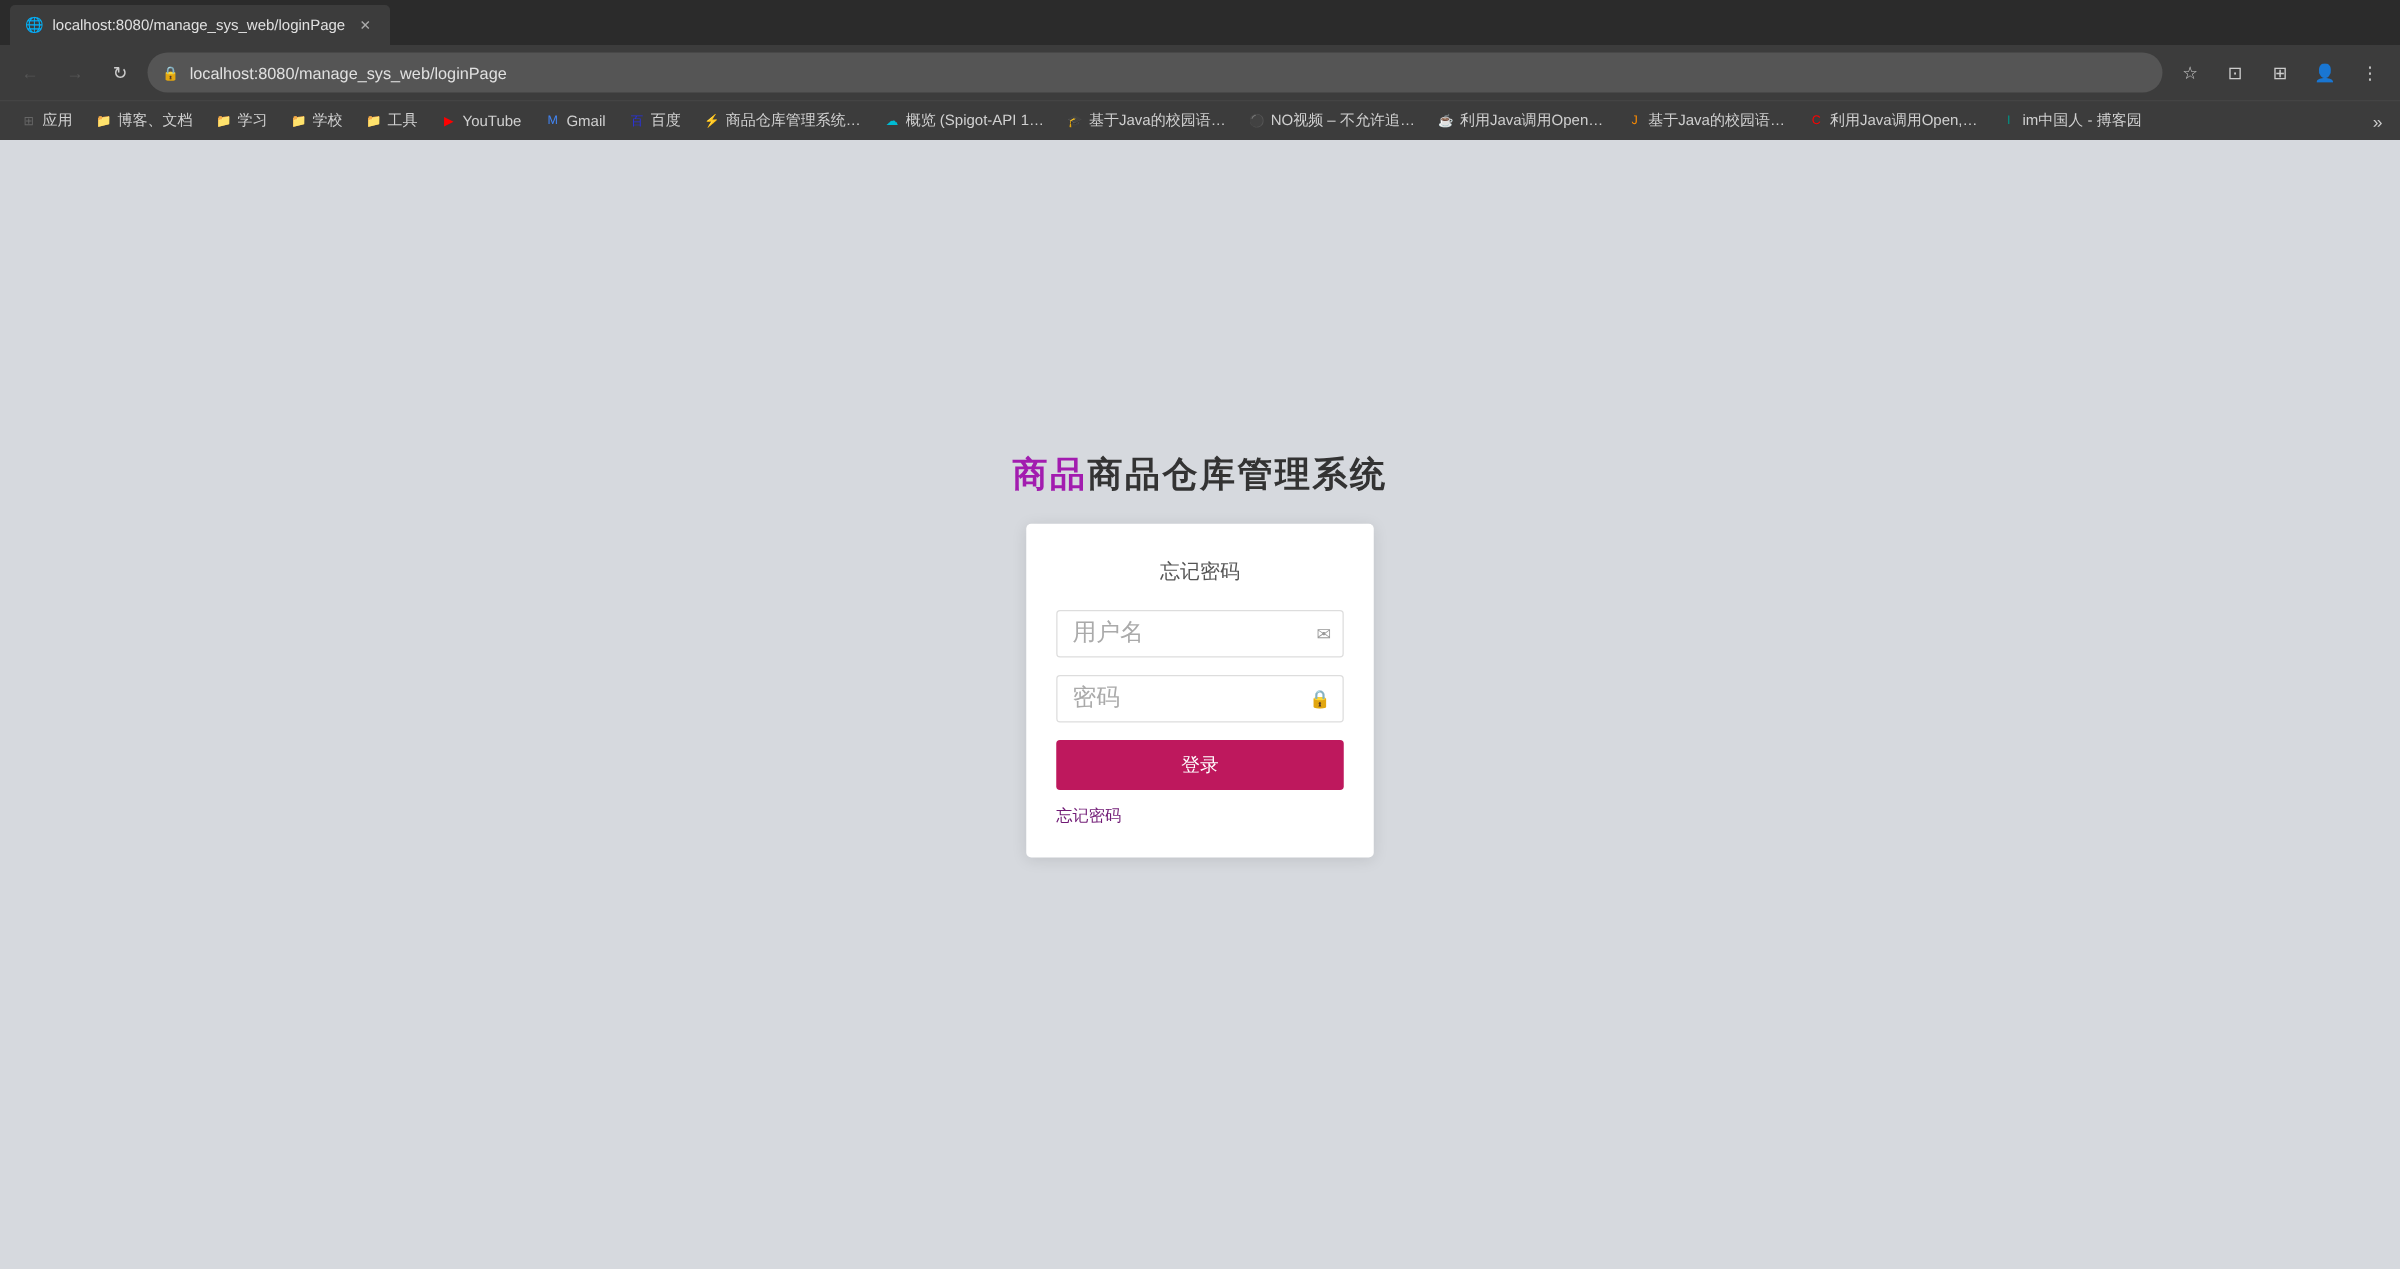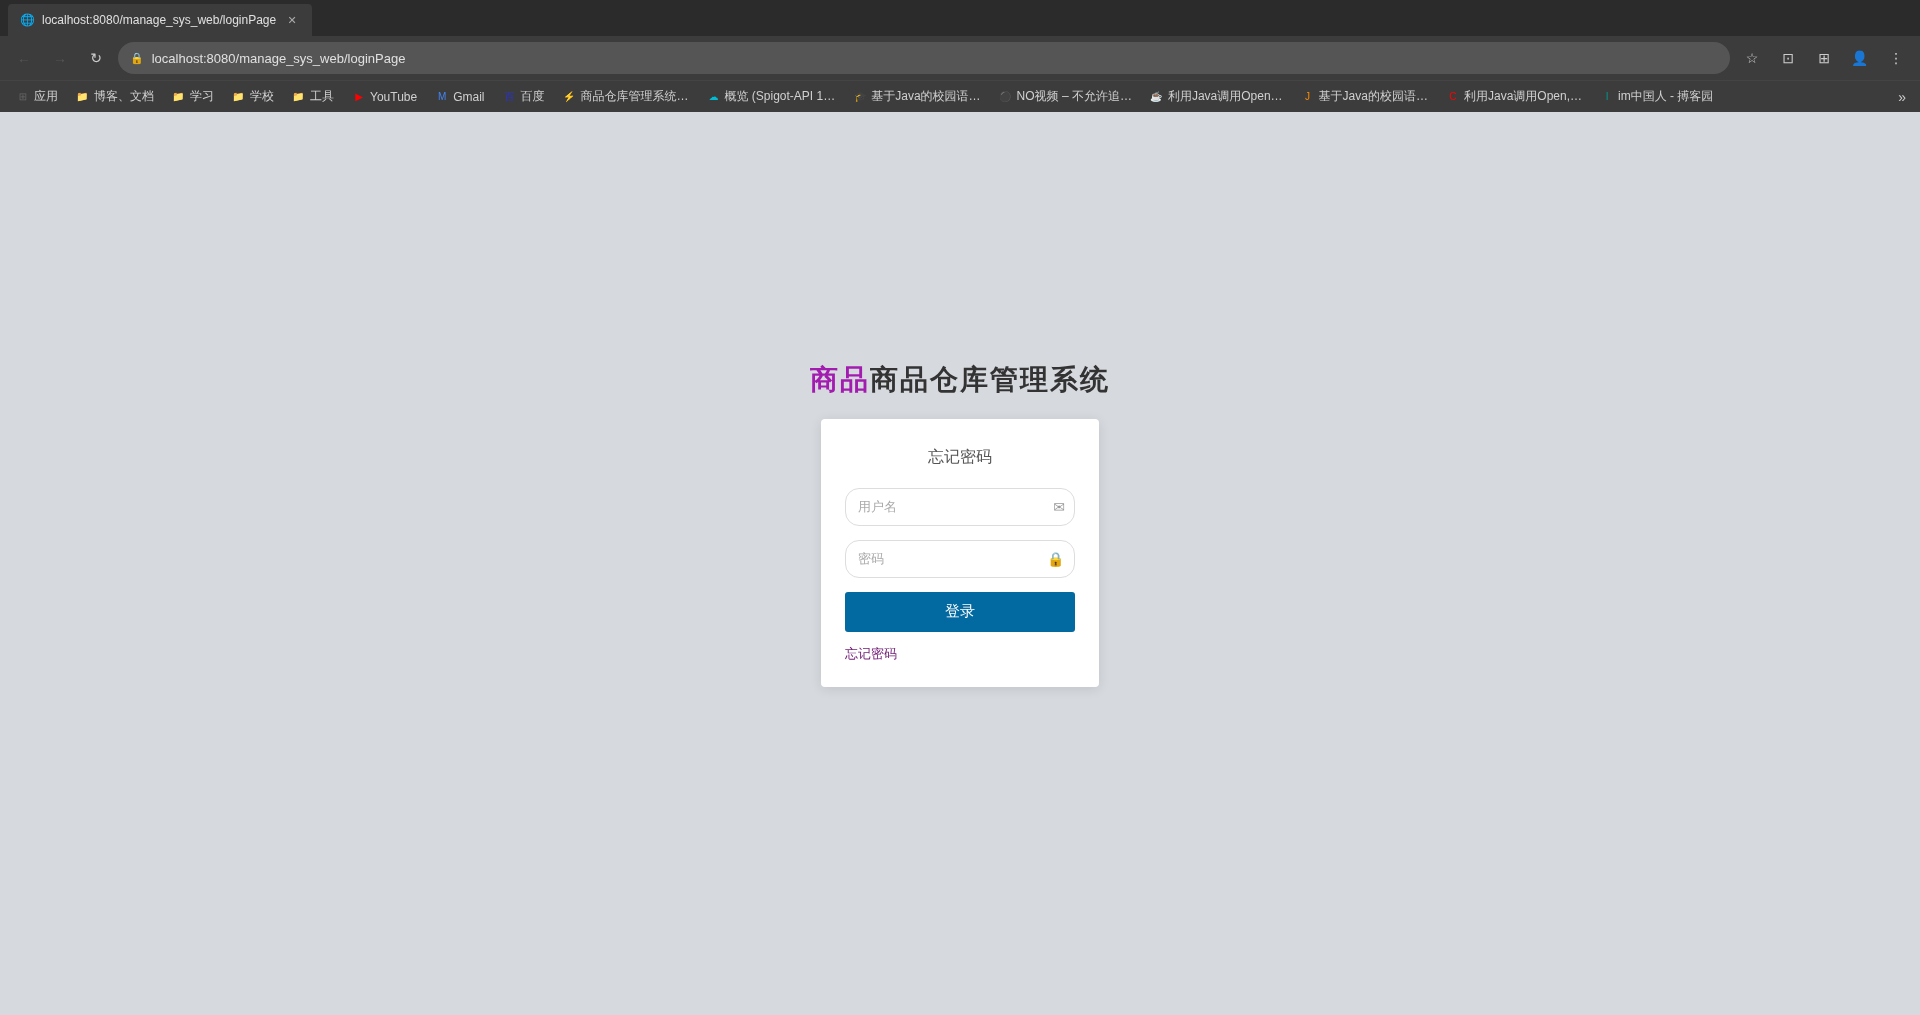--- a/index.html
+++ b/index.html
@@ -231,23 +231,23 @@
 
     .input-group {
       position: relative;
       margin-bottom: 14px;
     }
 
     .login-input {
       width: 100%;
       height: 38px;
       border: 1px solid #ddd;
-      border-radius: 14px;
+      border-radius: 3px;
       padding: 0 36px 0 12px;
-      font-size: 13px;
+      font-size: 19px;
       color: #333;
       outline: none;
       background: #fff;
     }
 
     .login-input::placeholder {
       color: #aaa;
     }
 
     .input-icon {
@@ -255,21 +255,21 @@
       right: 10px;
       top: 50%;
       transform: translateY(-50%);
       color: #999;
       font-size: 14px;
     }
 
     .login-btn {
       width: 100%;
       height: 40px;
-      background: #0369a1;
+      background: #be185d;
       color: #fff;
       border: none;
       border-radius: 3px;
       font-size: 15px;
       cursor: pointer;
       margin-top: 0;
       margin-bottom: 12px;
     }
 
     .forgot-password {

